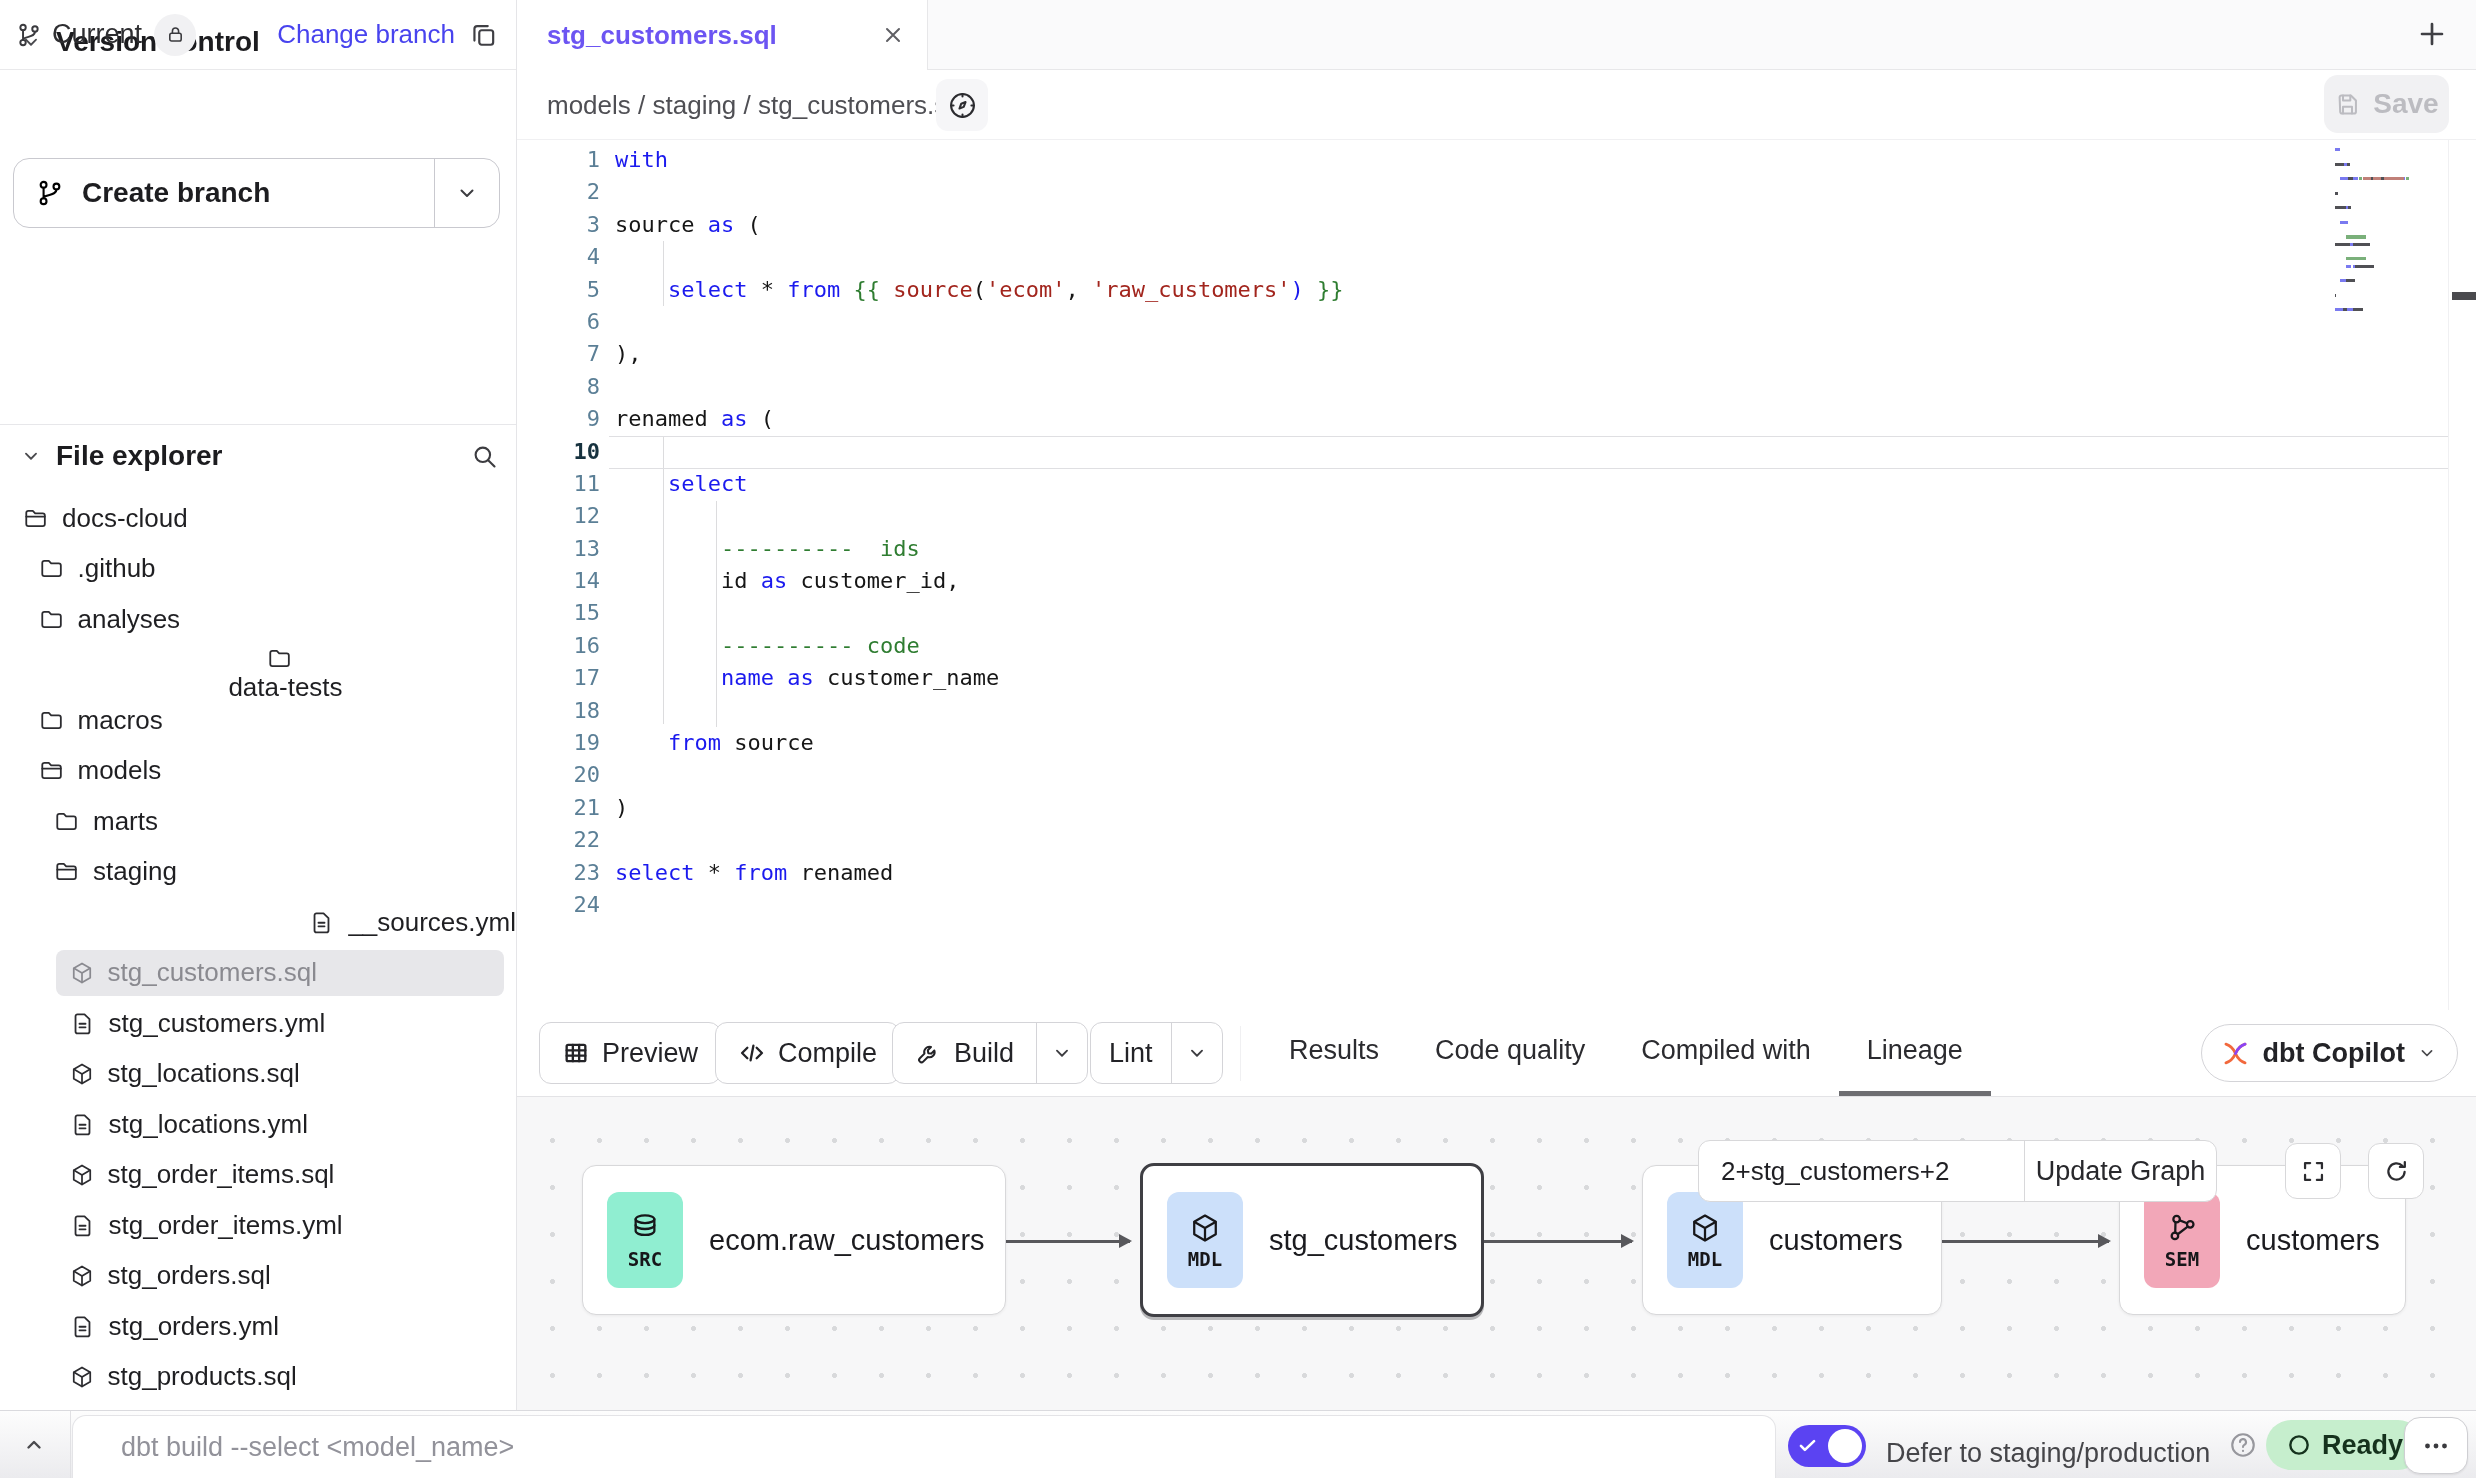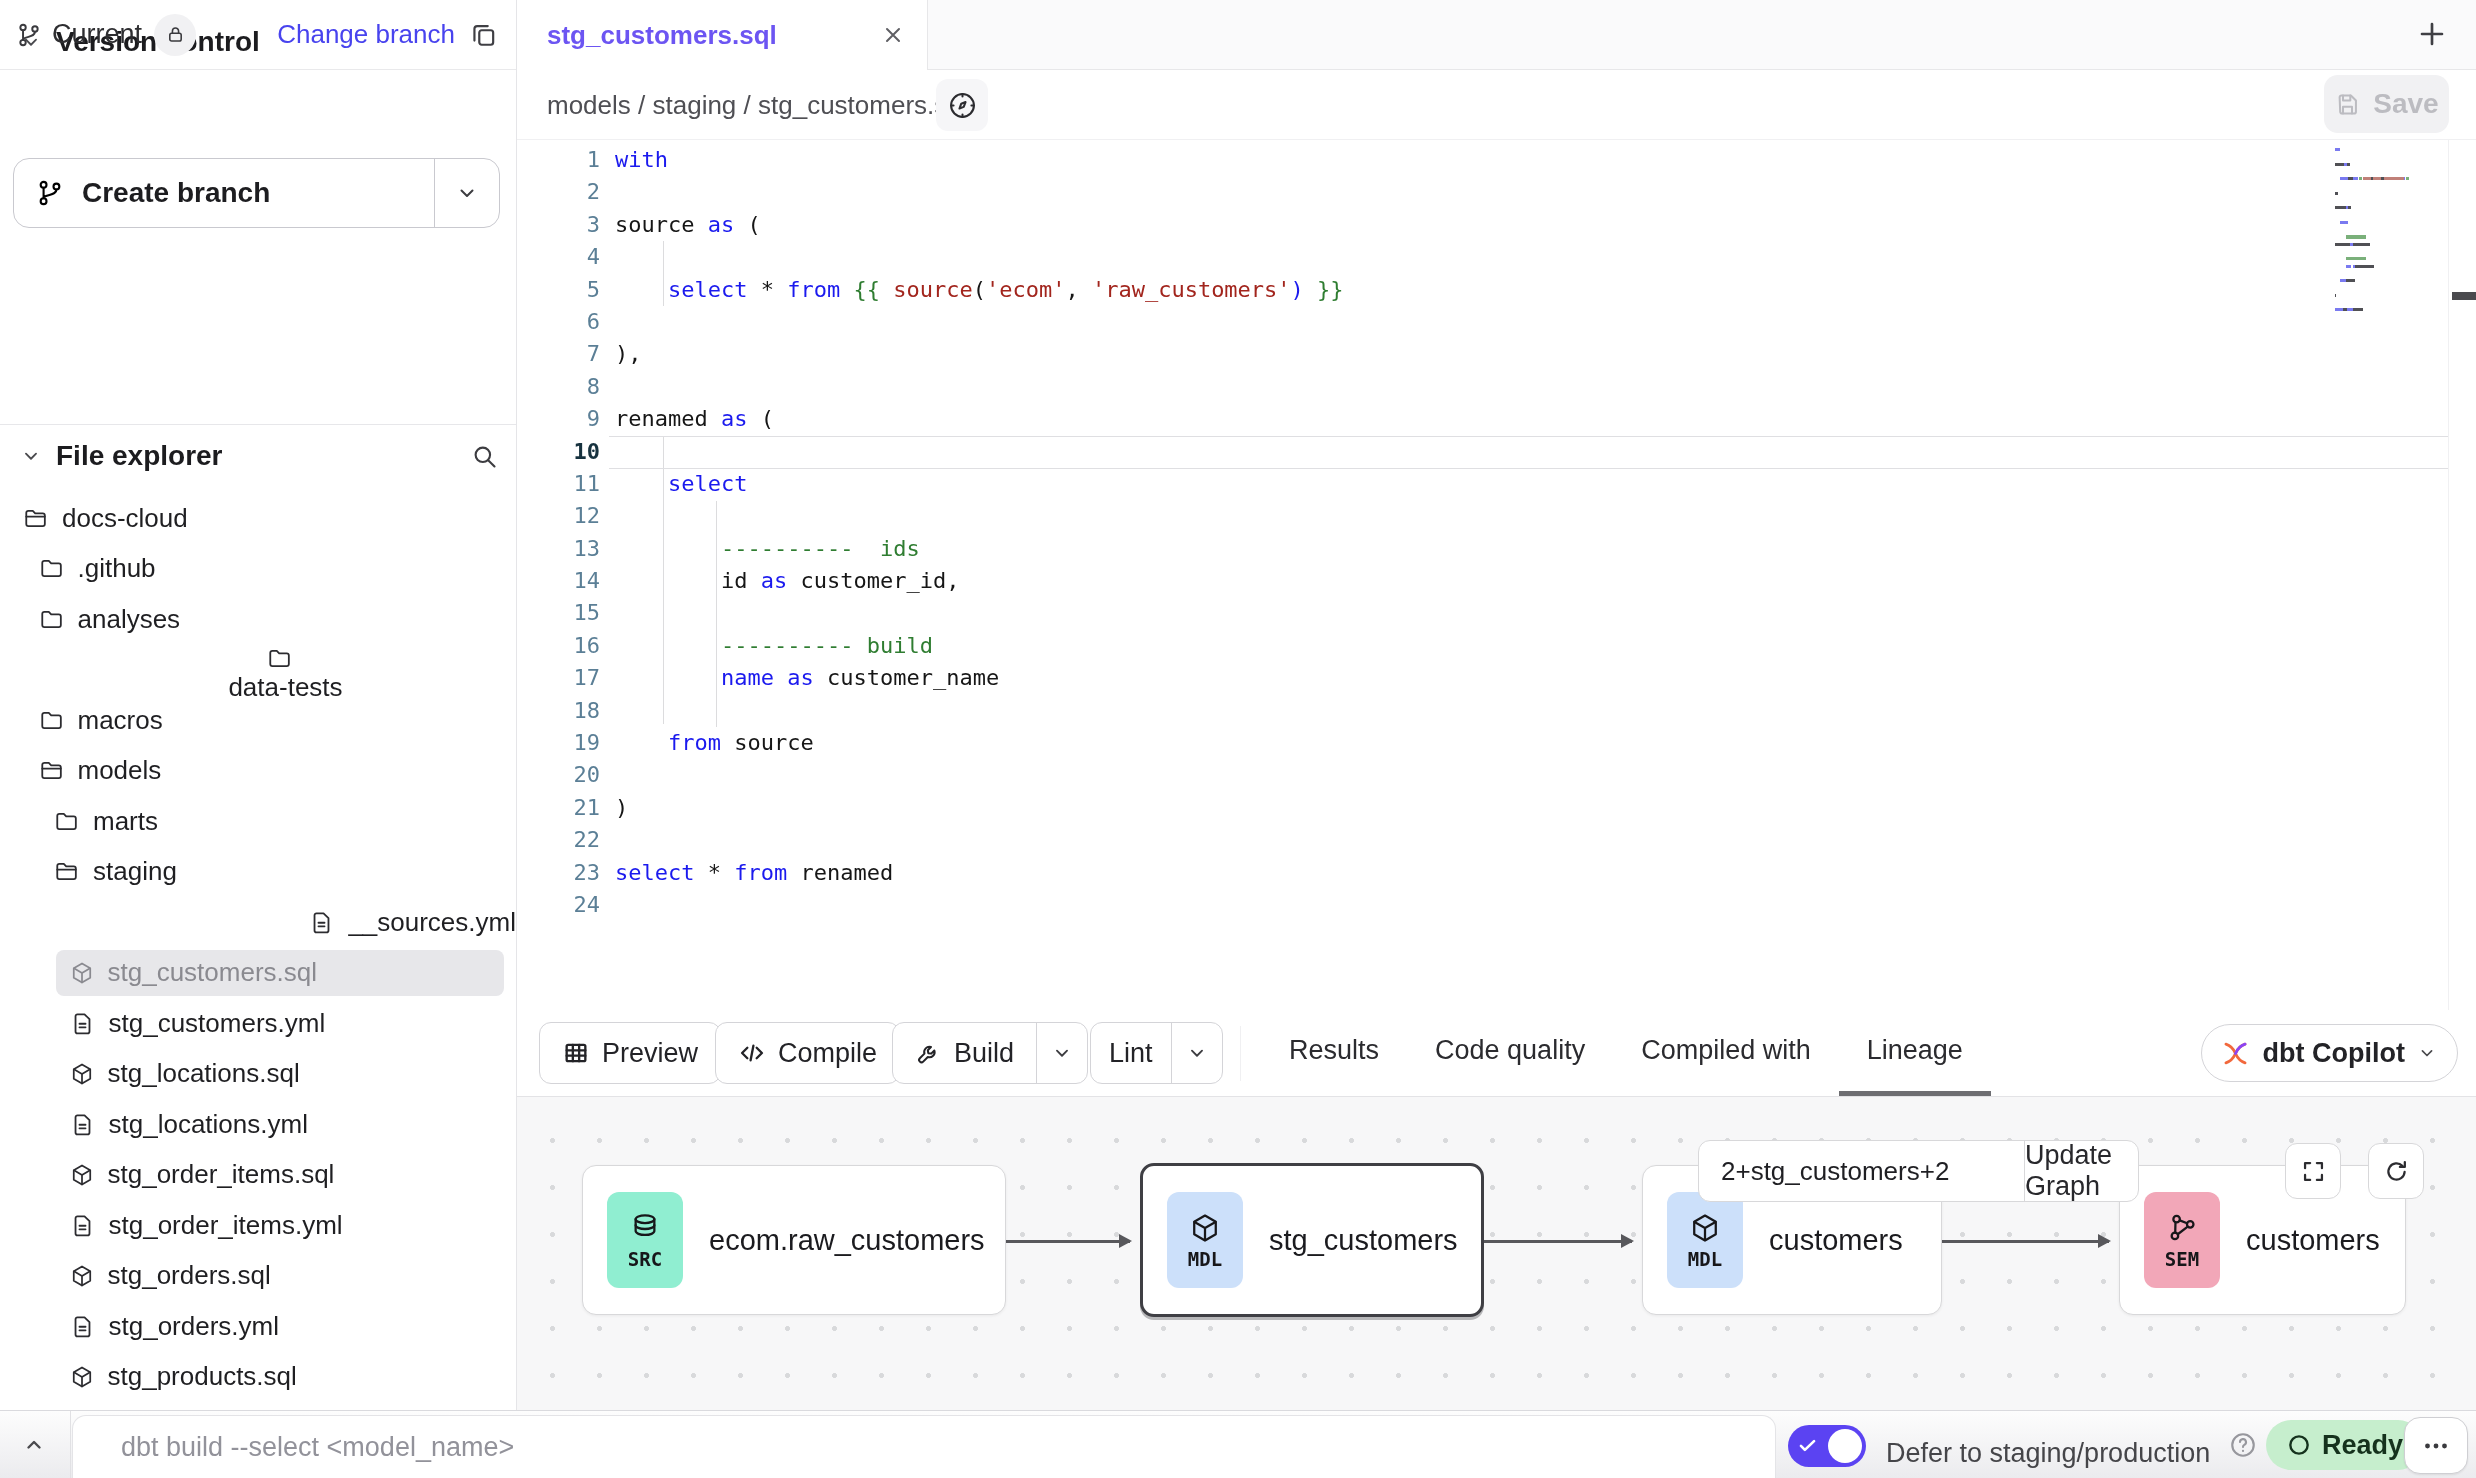--- a/index.html
+++ b/index.html
@@ -79,21 +79,21 @@
 
   
   .lineage{position:absolute;left:0;top:1097px;right:0;bottom:0;background-color:#f7f7f8;background-image:radial-gradient(#d8d9db 2.2px, transparent 2.8px);background-size:47px 47px;background-position:12px 20px;overflow:hidden;}
   .lnode{position:absolute;top:68px;height:150px;background:#fff;border:1.5px solid #d8d8da;border-radius:14px;display:flex;align-items:center;padding-left:24px;box-shadow:0 1px 3px rgba(0,0,0,.06);cursor:pointer;z-index:2;}
   .lnode.sel{border:3px solid #3f3f44;box-shadow:0 3px 0 rgba(63,63,68,.35);top:66px;height:154px;}
   .lbadge{width:76px;height:96px;border-radius:12px;display:flex;flex-direction:column;align-items:center;justify-content:center;gap:3px;color:#17171a;flex:none;}
   .lbadge .btxt{font-family:"DejaVu Sans Mono",monospace;font-size:19px;font-weight:700;}
   .llabel{margin-left:26px;font-size:29px;color:#1b1b1f;white-space:nowrap;}
   .edge{position:absolute;top:143px;height:2.5px;background:#58585c;z-index:1;}
   .edge::after{content:'';position:absolute;right:-2px;top:-6px;width:0;height:0;border-left:13px solid #58585c;border-top:7px solid transparent;border-bottom:7px solid transparent;}
-  .selgroup{position:absolute;left:1181px;top:43px;width:441px;height:62px;background:#fff;border:1.5px solid #d8d8da;border-radius:12px;display:flex;align-items:center;z-index:5;}
+  .selgroup{position:absolute;left:1181px;top:43px;width:519px;height:62px;background:#fff;border:1.5px solid #d8d8da;border-radius:12px;display:flex;align-items:center;z-index:5;}
   .selgroup input{border:none;outline:none;background:transparent;font-family:"Liberation Sans",sans-serif;font-size:26px;color:#1f1f23;padding:0 0 0 22px;width:325px;}
   .selgroup .sgdiv{width:1px;height:100%;background:#d8d8da;}
   .selgroup .sgbtn{flex:1;height:100%;display:flex;align-items:center;justify-content:center;font-size:27px;font-weight:500;color:#28282c;cursor:pointer;}
   .sqbtn{position:absolute;top:46px;width:56px;height:56px;background:#fff;border:1.5px solid #d8d8da;border-radius:12px;display:flex;align-items:center;justify-content:center;color:#2c2c30;cursor:pointer;z-index:5;}
   .sqbtn.fs{left:1768px;} .sqbtn.rf{left:1851px;}
 
   
   .statusbar{position:absolute;left:0;top:1410px;width:2476px;height:68px;background:linear-gradient(#fdfdfd,#ebebee);border-top:1px solid #dadade;}
   .sb-caret{position:absolute;left:12px;top:14px;width:44px;height:40px;display:flex;align-items:center;justify-content:center;color:#4a4a4e;cursor:pointer;}
   .sb-div{position:absolute;left:70px;top:0;width:1px;height:68px;background:#e1e1e4;}
@@ -453,21 +453,21 @@
           <div class="cl">
             <span class="ln">14</span>
             <span class="ct"><span>        id </span><span class="tb">as</span><span> customer_id,</span></span>
           </div>
           <div class="cl">
             <span class="ln">15</span>
             <span class="ct"></span>
           </div>
           <div class="cl">
             <span class="ln">16</span>
-            <span class="ct"><span>        </span><span class="tg">---------- build</span></span>
+            <span class="ct"><span>        </span><span class="tg">---------- code</span></span>
           </div>
           <div class="cl">
             <span class="ln">17</span>
             <span class="ct"><span>        </span><span class="tb">name</span><span> </span><span class="tb">as</span><span> customer_name</span></span>
           </div>
           <div class="cl">
             <span class="ln">18</span>
             <span class="ct"></span>
           </div>
           <div class="cl">

